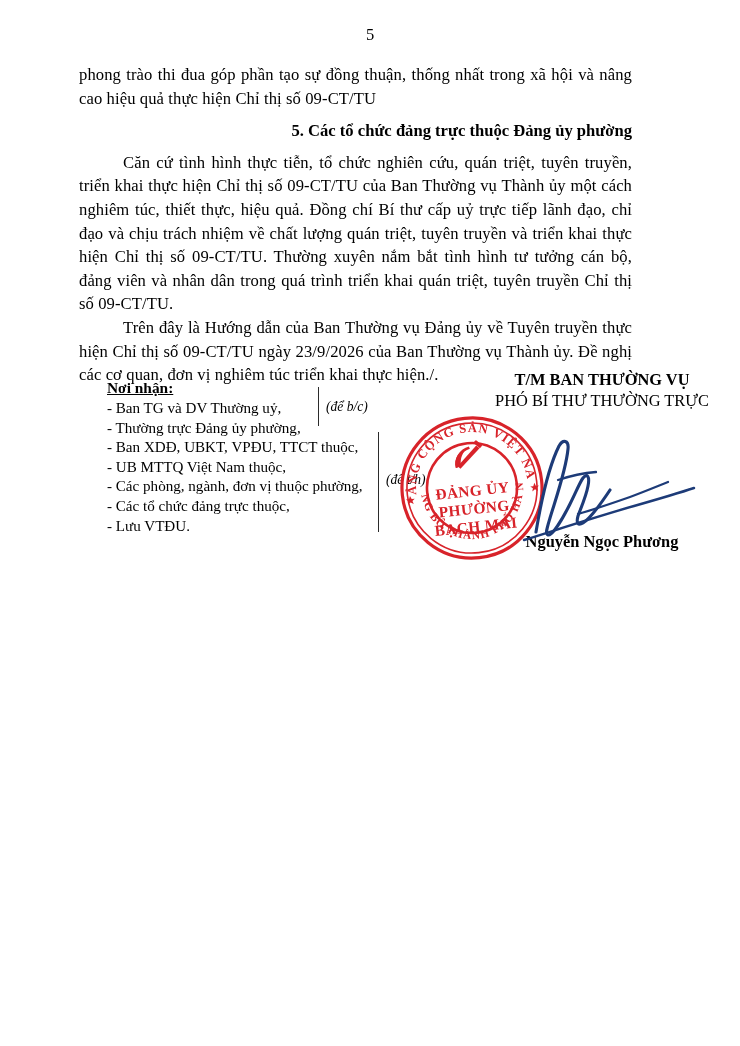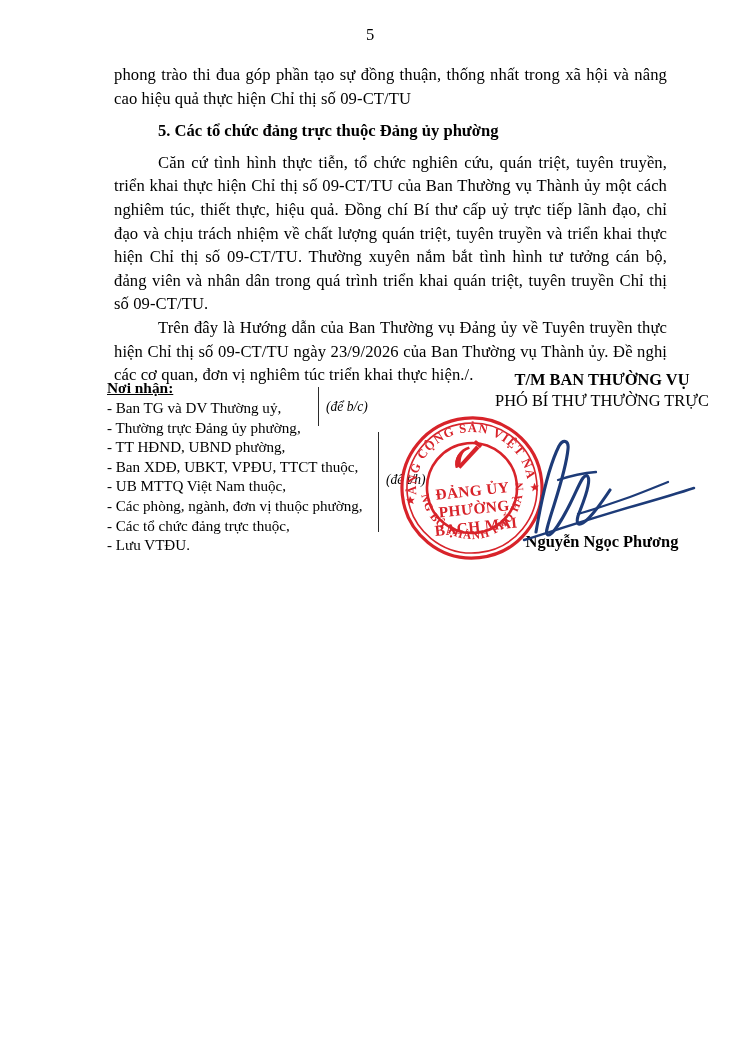--- a/index.html
+++ b/index.html
@@ -30,41 +30,42 @@
     top: 27px;
     left: 0;
     width: 740px;
     text-align: center;
     font-size: 16.5px;
     line-height: 1;
   }
 
   .content {
     position: absolute;
-    left: 114px;
+    left: 79px;
     top: 63px;
     width: 553px;
   }
 
   p.body-para {
     margin: 0 0 0 0;
     font-size: 16.6px;
     line-height: 23.6px;
     text-align: justify;
     text-justify: inter-word;
     letter-spacing: 0.1px;
   }
   p.body-para.indent { text-indent: 44px; }
 
   .section-heading {
     margin: 9px 0 8px 0;
     font-size: 16.6px;
     line-height: 23.6px;
     font-weight: bold;
     text-indent: 44px;
+    text-align: right;
   }
 
   .gap-before { margin-top: 10px; }
 
   
   .closing {
     position: absolute;
     left: 97px;
     top: 370px;
     width: 600px;
@@ -183,21 +184,20 @@
     <p class="body-para indent gap-before">Trên đây là Hướng dẫn của Ban Thường vụ Đảng ủy về Tuyên truyền thực hiện Chỉ thị số 09-CT/TU ngày 23/9/2026 của Ban Thường vụ Thành ủy. Đề nghị các cơ quan, đơn vị nghiêm túc triển khai thực hiện./.</p>
   </div>
 
   <div class="closing">
 
     <div class="recipients">
       <div class="recipients-title">Nơi nhận:</div>
       <ul>
         <li>- Ban TG và DV Thường uỷ,</li>
         <li>- Thường trực Đảng ủy phường,</li>
-        <li>- TT HĐND, UBND phường,</li>
         <li>- Ban XDĐ, UBKT, VPĐU, TTCT thuộc,</li>
         <li>- UB MTTQ Việt Nam thuộc,</li>
         <li>- Các phòng, ngành, đơn vị thuộc phường,</li>
         <li>- Các tổ chức đảng trực thuộc,</li>
         <li>- Lưu VTĐU.</li>
       </ul>
     </div>
 
     <div class="rule rule-bc"></div>
     <div class="rule rule-th"></div>

